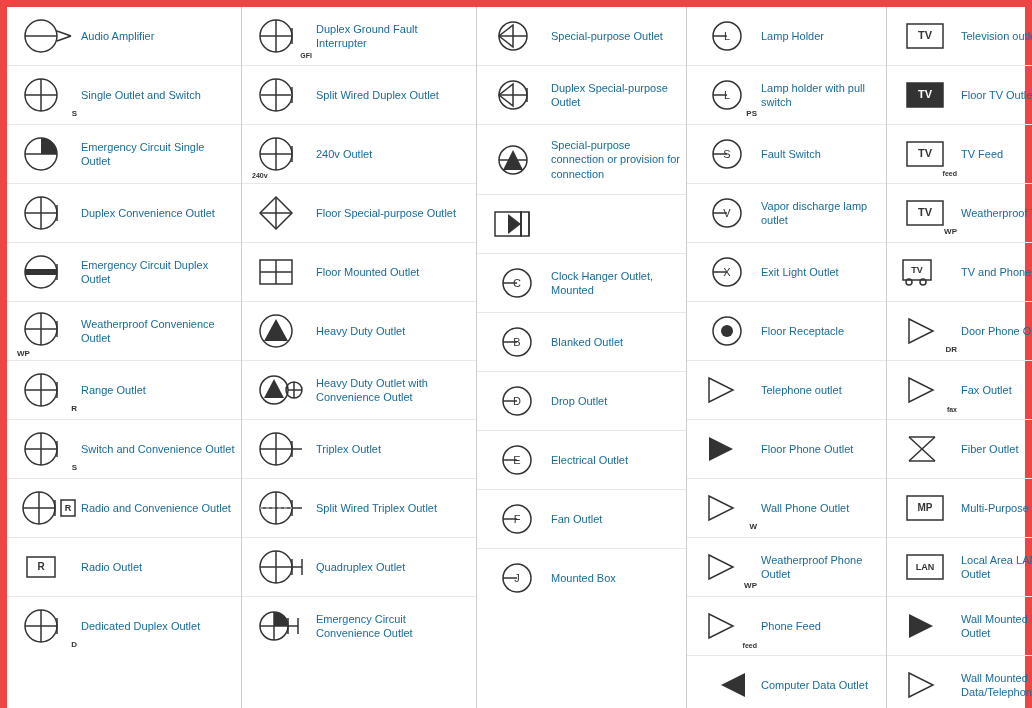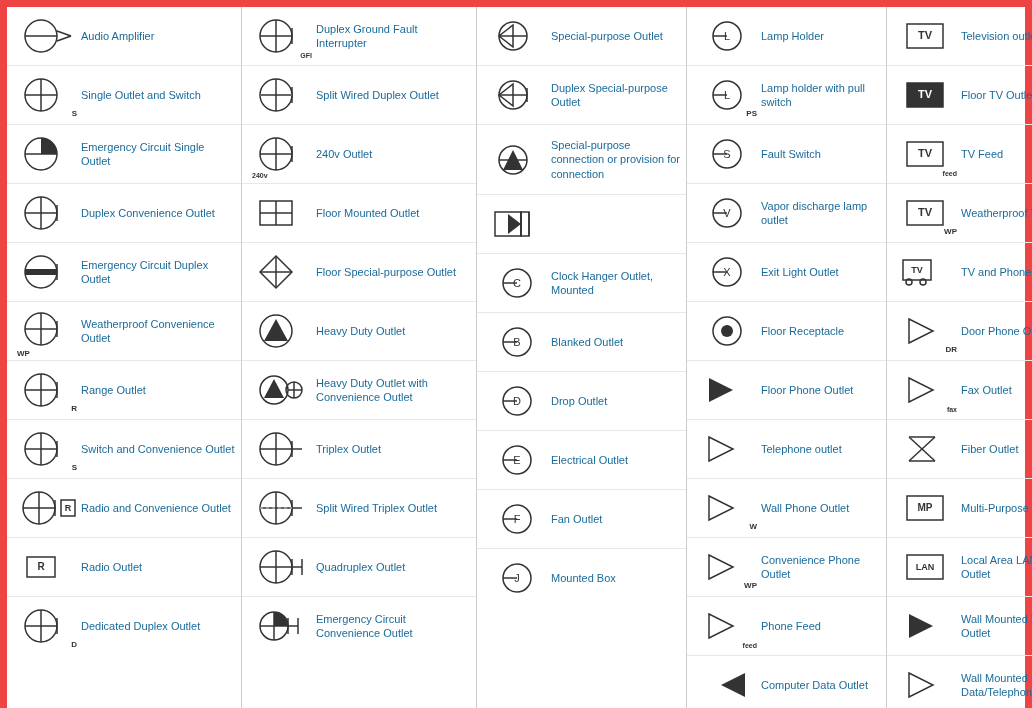--- a/index.html
+++ b/index.html
@@ -244,38 +244,38 @@
           <line x1="36" y1="12" x2="36" y2="28" stroke="#333" stroke-width="1.5"></line>
         </svg>
         <span class="tag tag-bottom-left" style="font-size:7px;bottom:0;">240v</span>
       </div>
       <span class="label">240v Outlet</span>
     </div>
 
     <div class="item">
       <div class="icon-cell">
         <svg width="52" height="40" viewBox="0 0 52 40">
+
+          <polygon points="20,4 36,20 20,36 4,20" fill="none" stroke="#333" stroke-width="1.5"></polygon>
+          <line x1="4" y1="20" x2="36" y2="20" stroke="#333" stroke-width="1.5"></line>
+          <line x1="20" y1="4" x2="20" y2="36" stroke="#333" stroke-width="1.5"></line>
+        </svg>
+      </div>
+      <span class="label">Floor Special-purpose Outlet</span>
+    </div>
+
+    <div class="item">
+      <div class="icon-cell">
+        <svg width="52" height="40" viewBox="0 0 52 40">
           <rect x="4" y="8" width="32" height="24" fill="none" stroke="#333" stroke-width="1.5"></rect>
           <line x1="4" y1="20" x2="36" y2="20" stroke="#333" stroke-width="1.5"></line>
           <line x1="20" y1="8" x2="20" y2="32" stroke="#333" stroke-width="1.5"></line>
         </svg>
       </div>
       <span class="label">Floor Mounted Outlet</span>
-    </div>
-
-    <div class="item">
-      <div class="icon-cell">
-        <svg width="52" height="40" viewBox="0 0 52 40">
-
-          <polygon points="20,4 36,20 20,36 4,20" fill="none" stroke="#333" stroke-width="1.5"></polygon>
-          <line x1="4" y1="20" x2="36" y2="20" stroke="#333" stroke-width="1.5"></line>
-          <line x1="20" y1="4" x2="20" y2="36" stroke="#333" stroke-width="1.5"></line>
-        </svg>
-      </div>
-      <span class="label">Floor Special-purpose Outlet</span>
     </div>
 
     <div class="item">
       <div class="icon-cell">
         <svg width="52" height="40" viewBox="0 0 52 40">
           <circle cx="20" cy="20" r="16" fill="none" stroke="#333" stroke-width="1.5"></circle>
 
           <polygon points="20,8 32,30 8,30" fill="#333"></polygon>
         </svg>
       </div>
@@ -540,54 +540,54 @@
           <circle cx="26" cy="20" r="6" fill="#333"></circle>
         </svg>
       </div>
       <span class="label">Floor Receptacle</span>
     </div>
 
     <div class="item">
       <div class="icon-cell">
         <svg width="52" height="40" viewBox="0 0 52 40">
 
+          <polygon points="8,8 8,32 32,20" fill="none" stroke="#333" stroke-width="1.5"></polygon>
+        </svg>
+      </div>
+      <span class="label">Telephone outlet</span>
+    </div>
+
+    <div class="item">
+      <div class="icon-cell">
+        <svg width="52" height="40" viewBox="0 0 52 40">
+
           <polygon points="8,8 8,32 32,20" fill="#333"></polygon>
         </svg>
       </div>
       <span class="label">Floor Phone Outlet</span>
     </div>
 
     <div class="item">
       <div class="icon-cell">
         <svg width="52" height="40" viewBox="0 0 52 40">
-
           <polygon points="8,8 8,32 32,20" fill="none" stroke="#333" stroke-width="1.5"></polygon>
         </svg>
-      </div>
-      <span class="label">Telephone outlet</span>
+        <span class="tag tag-bottom-right">W</span>
+      </div>
+      <span class="label">Wall Phone Outlet</span>
     </div>
 
     <div class="item">
       <div class="icon-cell">
         <svg width="52" height="40" viewBox="0 0 52 40">
           <polygon points="8,8 8,32 32,20" fill="none" stroke="#333" stroke-width="1.5"></polygon>
         </svg>
-        <span class="tag tag-bottom-right">W</span>
-      </div>
-      <span class="label">Wall Phone Outlet</span>
-    </div>
-
-    <div class="item">
-      <div class="icon-cell">
-        <svg width="52" height="40" viewBox="0 0 52 40">
-          <polygon points="8,8 8,32 32,20" fill="none" stroke="#333" stroke-width="1.5"></polygon>
-        </svg>
         <span class="tag tag-bottom-right">WP</span>
       </div>
-      <span class="label">Convenience Phone Outlet</span>
+      <span class="label">Weatherproof Phone Outlet</span>
     </div>
 
     <div class="item">
       <div class="icon-cell">
         <svg width="52" height="40" viewBox="0 0 52 40">
           <polygon points="8,8 8,32 32,20" fill="none" stroke="#333" stroke-width="1.5"></polygon>
         </svg>
         <span class="tag tag-bottom-right" style="font-size:7px;">feed</span>
       </div>
       <span class="label">Phone Feed</span>

